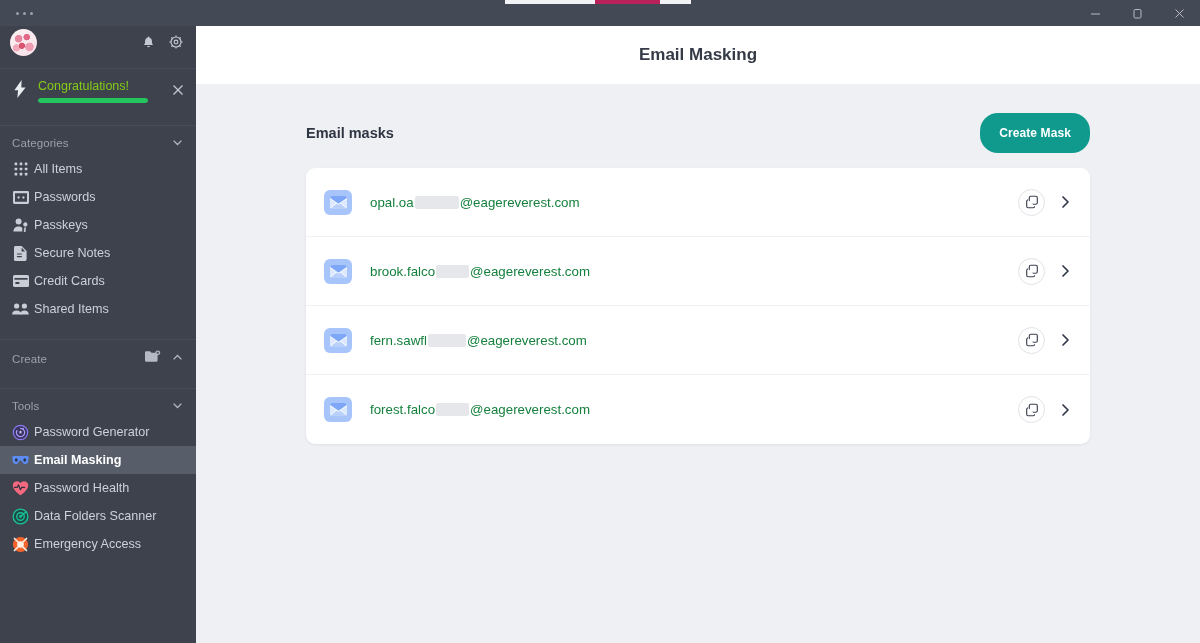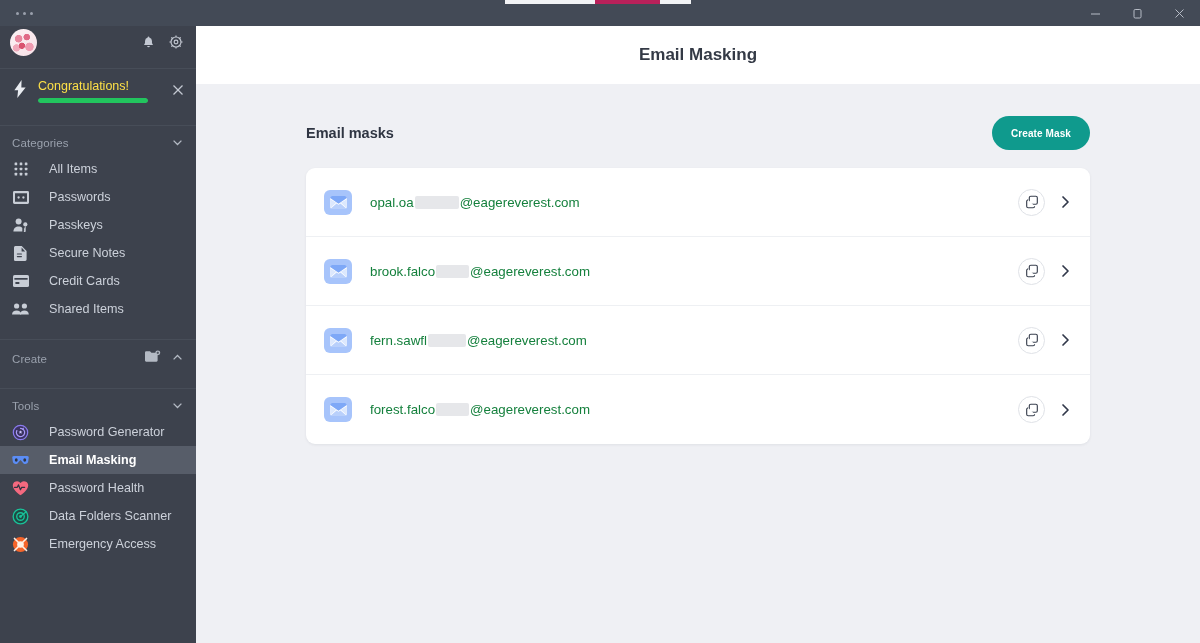--- a/index.html
+++ b/index.html
@@ -70,37 +70,37 @@
   .search-text { font-size: 12.5px; color: #b9bfc9; white-space: nowrap; }
   .search-hint { color: #767d89; }
 
   .divider { height: 1px; background: #474d58; margin-top: 10px; }
 
   .congrats {
     display: flex; align-items: center; padding: 10px 12px 12px 12px; gap: 10px;
   }
   .bolt { color: #e9ecf1; flex: 0 0 auto; }
   .congrats-mid { flex: 1 1 auto; }
-  .congrats-title { font-size: 12.5px; color: #fde047; margin-bottom: 5px; }
+  .congrats-title { font-size: 12.5px; color: #84cc16; margin-bottom: 5px; }
   .progress {
     height: 5px; border-radius: 3px; background: #4d535f; overflow: hidden; width: 110px;
   }
   .progress > span { display: block; height: 100%; background: #22c55e; border-radius: 3px; }
   .congrats-x { color: #c3c8d2; cursor: pointer; font-size: 14px; line-height: 1; }
 
   .section-head {
     display: flex; align-items: center; padding: 10px 12px 6px 12px;
   }
   .section-head .label {
     font-size: 11.5px; color: #9aa1ad; letter-spacing: .1px;
   }
   .section-head .right { margin-left: auto; display: flex; align-items: center; gap: 10px; color: #b4bac4; }
 
   .nav-item {
-    display: flex; align-items: center; gap: 20px;
+    display: flex; align-items: center; gap: 5px;
     height: 28px; padding: 0 12px; cursor: pointer;
   }
   .nav-item .nav-ico { width: 17px; display: flex; align-items: center; justify-content: center; color: #c8cdd6; flex: 0 0 17px; }
   .nav-item .nav-label { font-size: 12.6px; color: #ccd1da; white-space: nowrap; }
   .nav-item.active { background: #575d69; }
   .nav-item.active .nav-label { color: #ffffff; font-weight: bold; }
 
   
   .main { flex: 1 1 auto; background: #eff0f4; display: flex; flex-direction: column; min-width: 0; }
   .main-header {
@@ -111,22 +111,22 @@
 
   .main-body { flex: 1 1 auto; padding: 32px 0 0 0; overflow: hidden; }
   .content { width: 784px; margin: 0 auto; }
 
   .content-head { display: flex; align-items: center; height: 34px; margin-bottom: 18px; }
   .content-head h2 { font-size: 14.5px; font-weight: bold; color: #2f3542; }
   .btn-create {
     margin-left: auto;
     background: #0f9a8d; color: #fff;
     border: none; border-radius: 18px;
-    height: 34px; padding: 0 19px;
-    font-size: 10px; font-weight: bold;
+    height: 40px; padding: 0 19px;
+    font-size: 12px; font-weight: bold;
     font-family: "Liberation Sans", sans-serif;
     cursor: pointer; letter-spacing: .1px;
   }
 
   .card {
     background: #fff; border-radius: 9px;
     box-shadow: 0 1px 3px rgba(20,25,40,.07);
     overflow: hidden;
   }
   .row {

